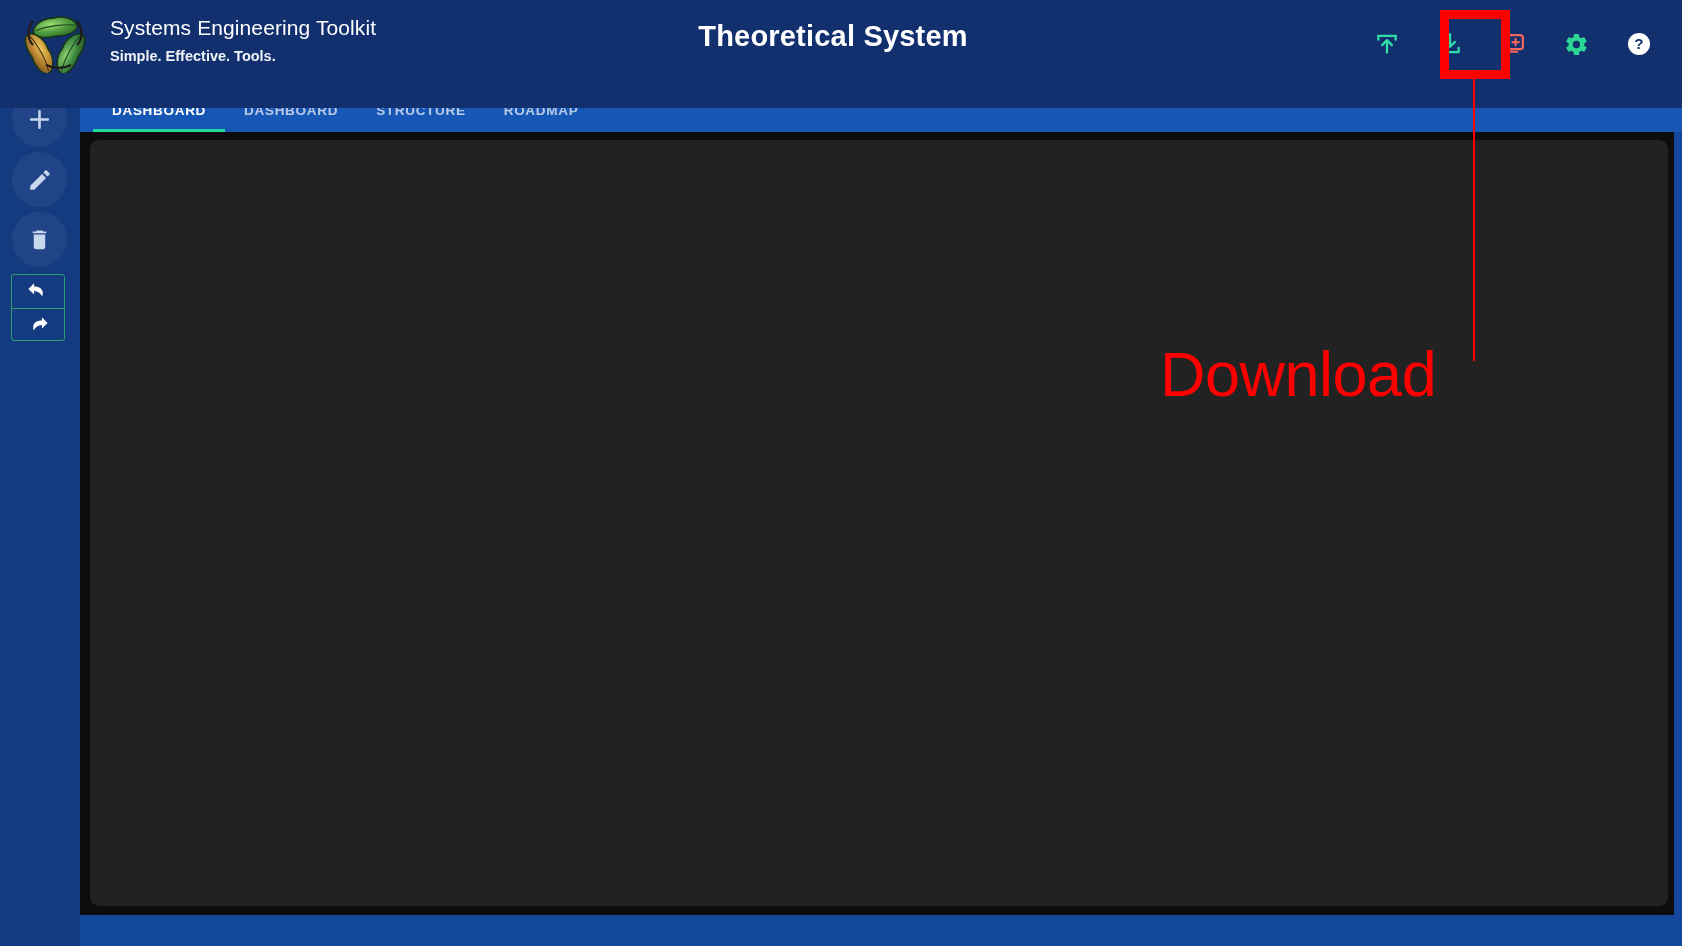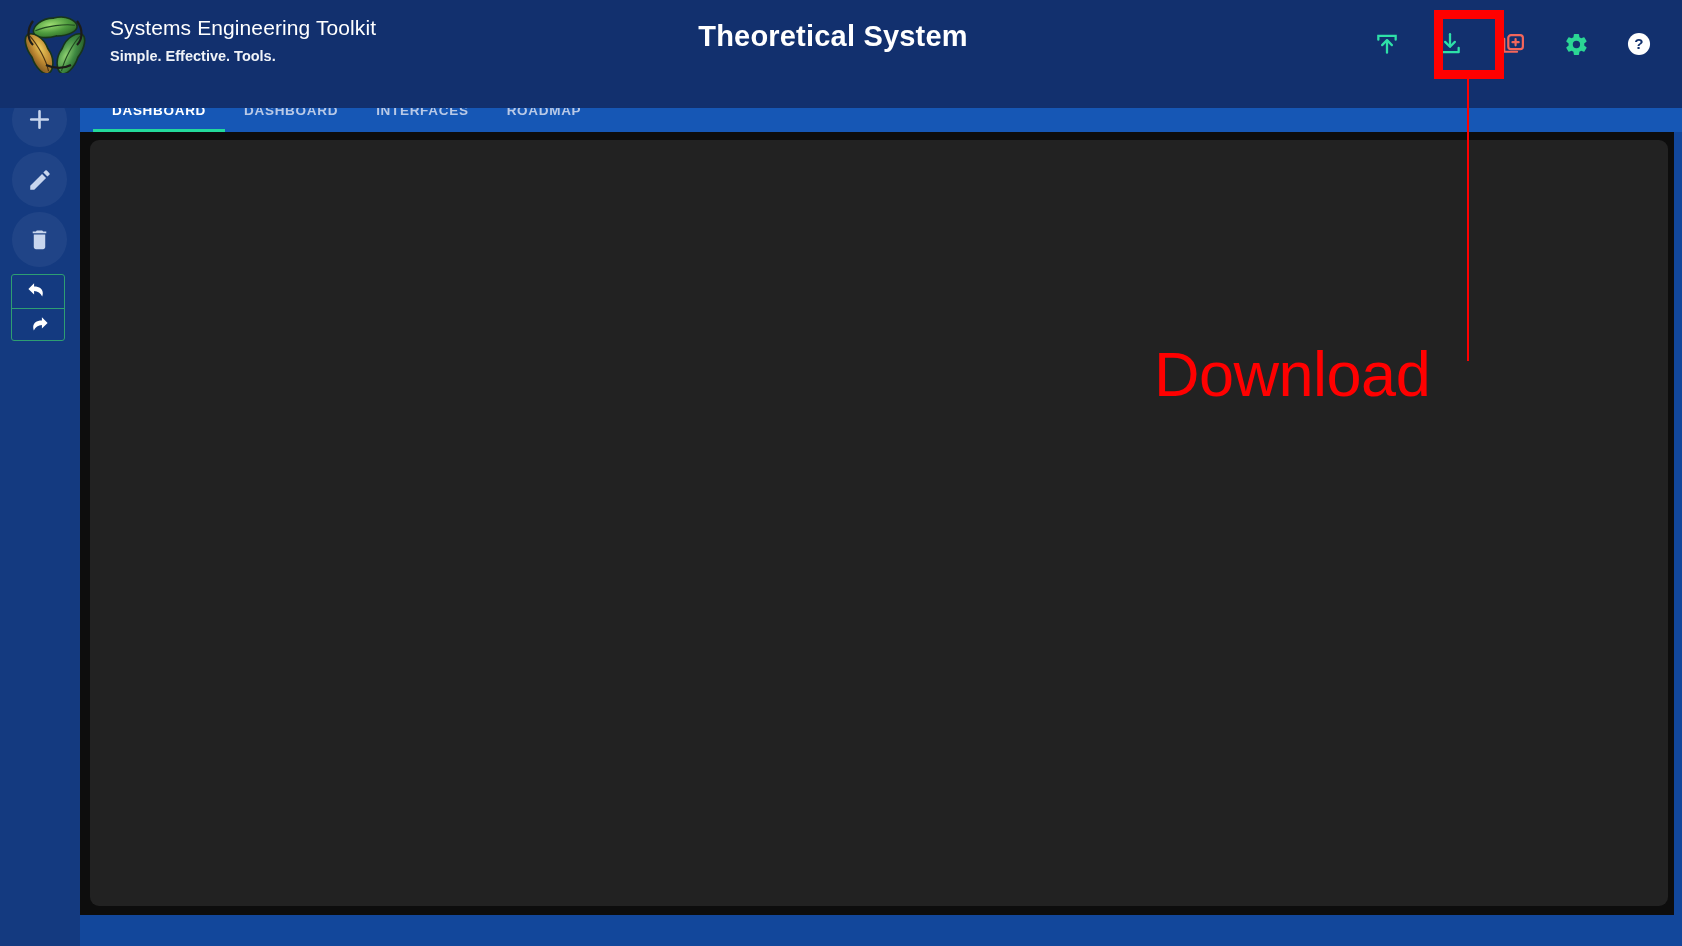--- a/index.html
+++ b/index.html
@@ -169,21 +169,21 @@
     left: 10px; top: 8px;
     width: 1578px;
     height: 766px;
     background: #222222;
     border-radius: 9px;
   }
 
   
   #annotation-layer {
     position: absolute;
-    left: 8px; top: 0;
+    left: 14px; top: 0;
     width: 1544px; height: 946px;
     z-index: 20;
     pointer-events: none;
   }
   #annot-box {
     position: absolute;
     left: 1426px; top: 10px;
     width: 70px; height: 69px;
     border: 9px solid #ff0000;
     background: transparent;
@@ -333,21 +333,21 @@
           <path fill="#ffffff" d="M15.9 4.6V1.2l5.7 5.7-5.7 5.7V9.1c-3.6 0-6.6 2.2-8.1 5.3-.4-1-.6-2-.6-3.1 0-4 3.2-6.7 8.7-6.7z"></path>
         </svg>
       </div>
     </div>
 
   </div>
 
   <div id="tabbar">
     <button class="tab active">DASHBOARD</button>
     <button class="tab">DASHBOARD</button>
-    <button class="tab">INTERFACES</button>
+    <button class="tab">STRUCTURE</button>
     <button class="tab">ROADMAP</button>
   </div>
 
   <div id="content-frame">
     <div id="content-surface"></div>
   </div>
 
   <div id="annotation-layer">
     <div id="annot-box"></div>
     <div id="annot-line"></div>

